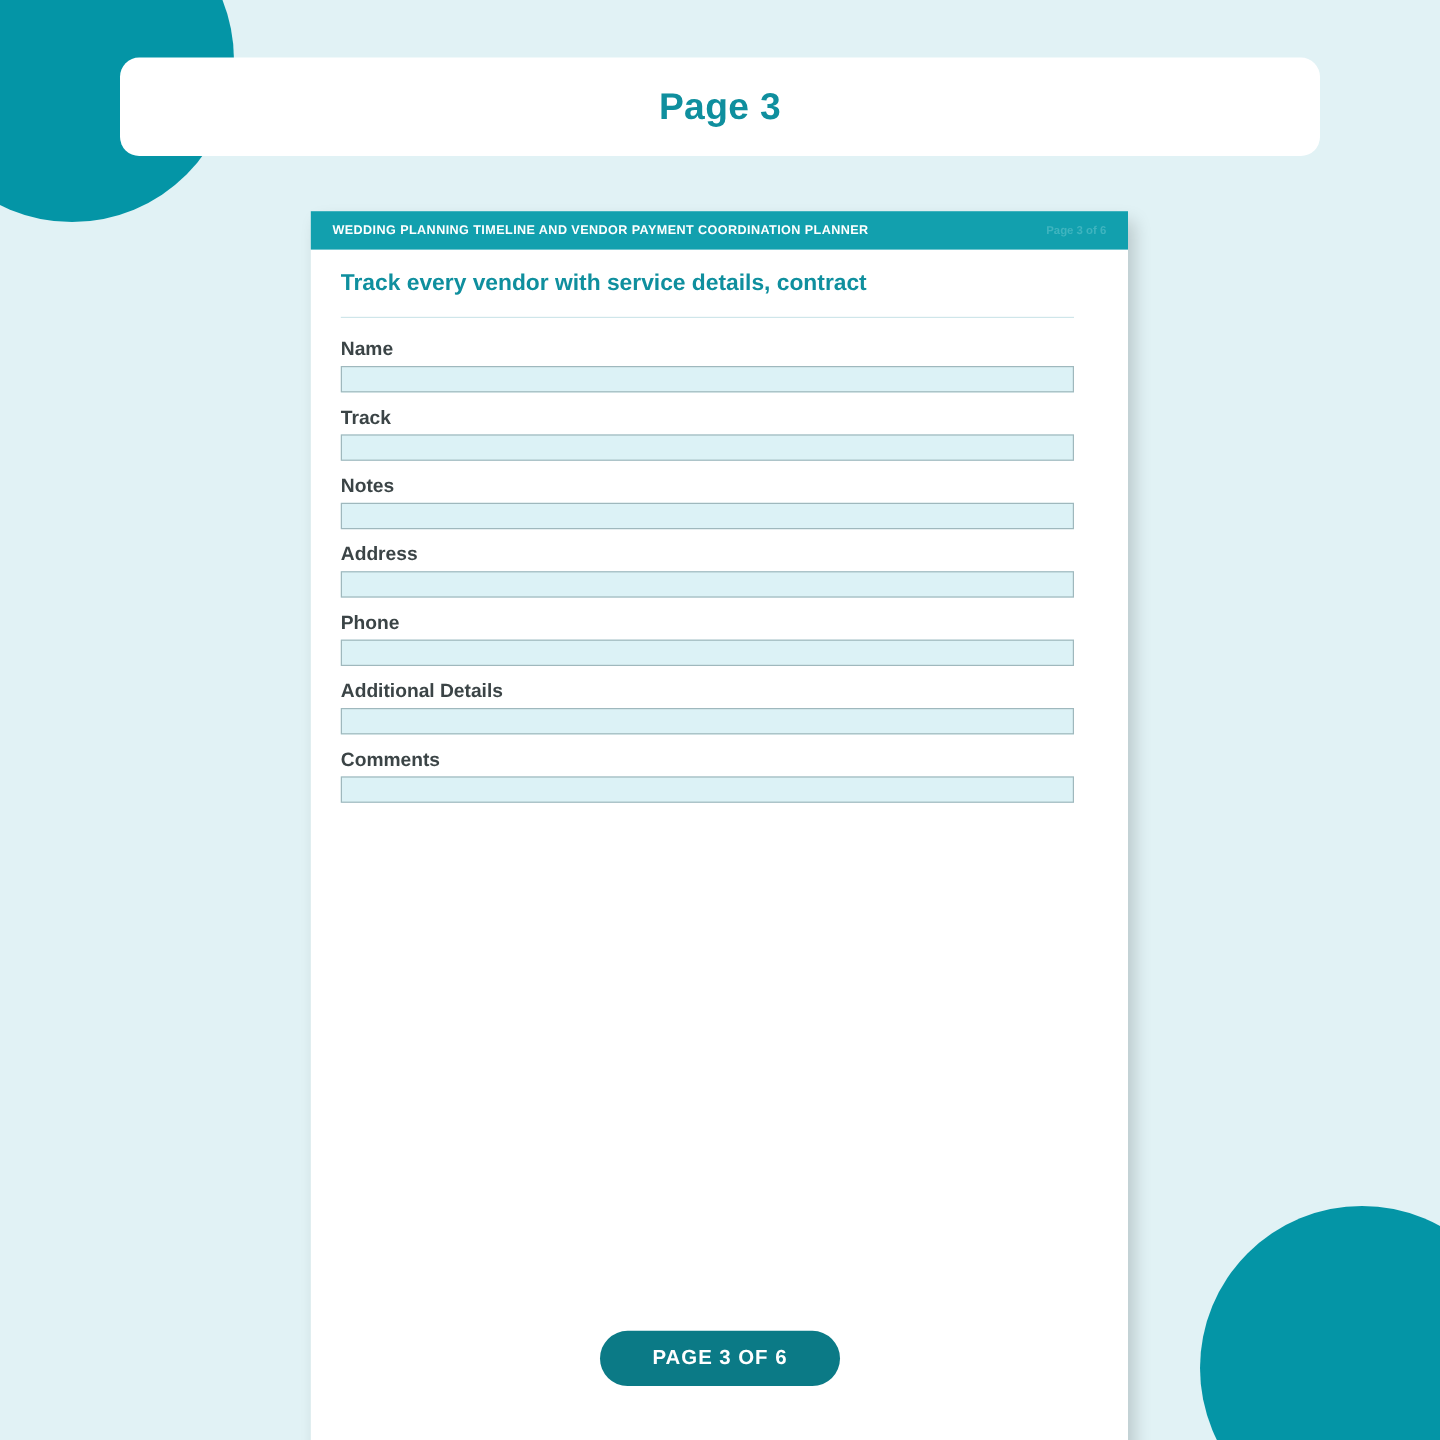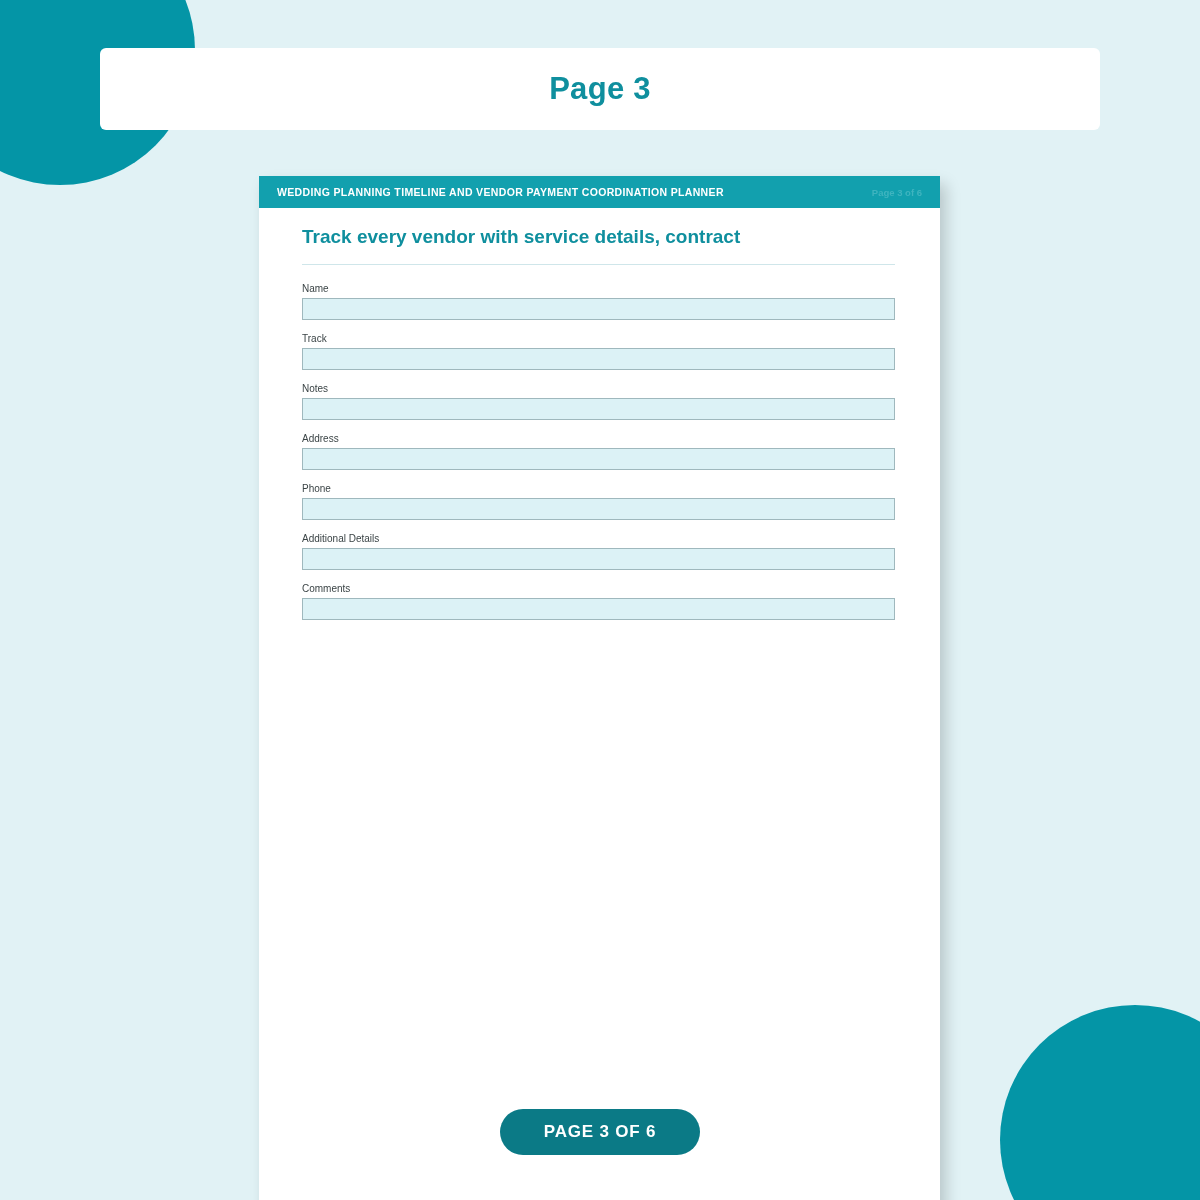--- a/index.html
+++ b/index.html
@@ -36,21 +36,21 @@
   }
 
   
   .header-card {
     position: absolute;
     left: 100px;
     top: 48px;
     width: 1000px;
     height: 82px;
     background: #ffffff;
-    border-radius: 6px;
+    border-radius: 16px;
     display: flex;
     align-items: center;
     justify-content: center;
   }
   .header-title {
     color: #0f8f9e;
     font-size: 31px;
     font-weight: bold;
     letter-spacing: 0.3px;
   }
@@ -81,40 +81,40 @@
     font-weight: bold;
     letter-spacing: 0.35px;
   }
   .doc-topbar .doc-pagenum {
     color: #3fb4bf;
     font-size: 9.5px;
     font-weight: bold;
   }
 
   .doc-body {
-    padding: 18px 45px 0 43px;
+    padding: 18px 45px 0 25px;
     box-sizing: border-box;
   }
 
   .doc-heading {
     color: #0f8f9e;
     font-size: 19px;
     font-weight: bold;
     padding-bottom: 16px;
     border-bottom: 1px solid #cfe6ea;
     margin-bottom: 18px;
   }
 
   .field {
     margin-bottom: 13px;
   }
   .field-label {
     color: #3b4446;
-    font-size: 10px;
-    font-weight: normal;
+    font-size: 16px;
+    font-weight: bold;
     margin-bottom: 4px;
   }
   .field-input {
     height: 22px;
     background: #dcf2f6;
     border: 1px solid #9fb8bd;
     box-sizing: border-box;
     width: 100%;
   }
   .field-input.textarea {

